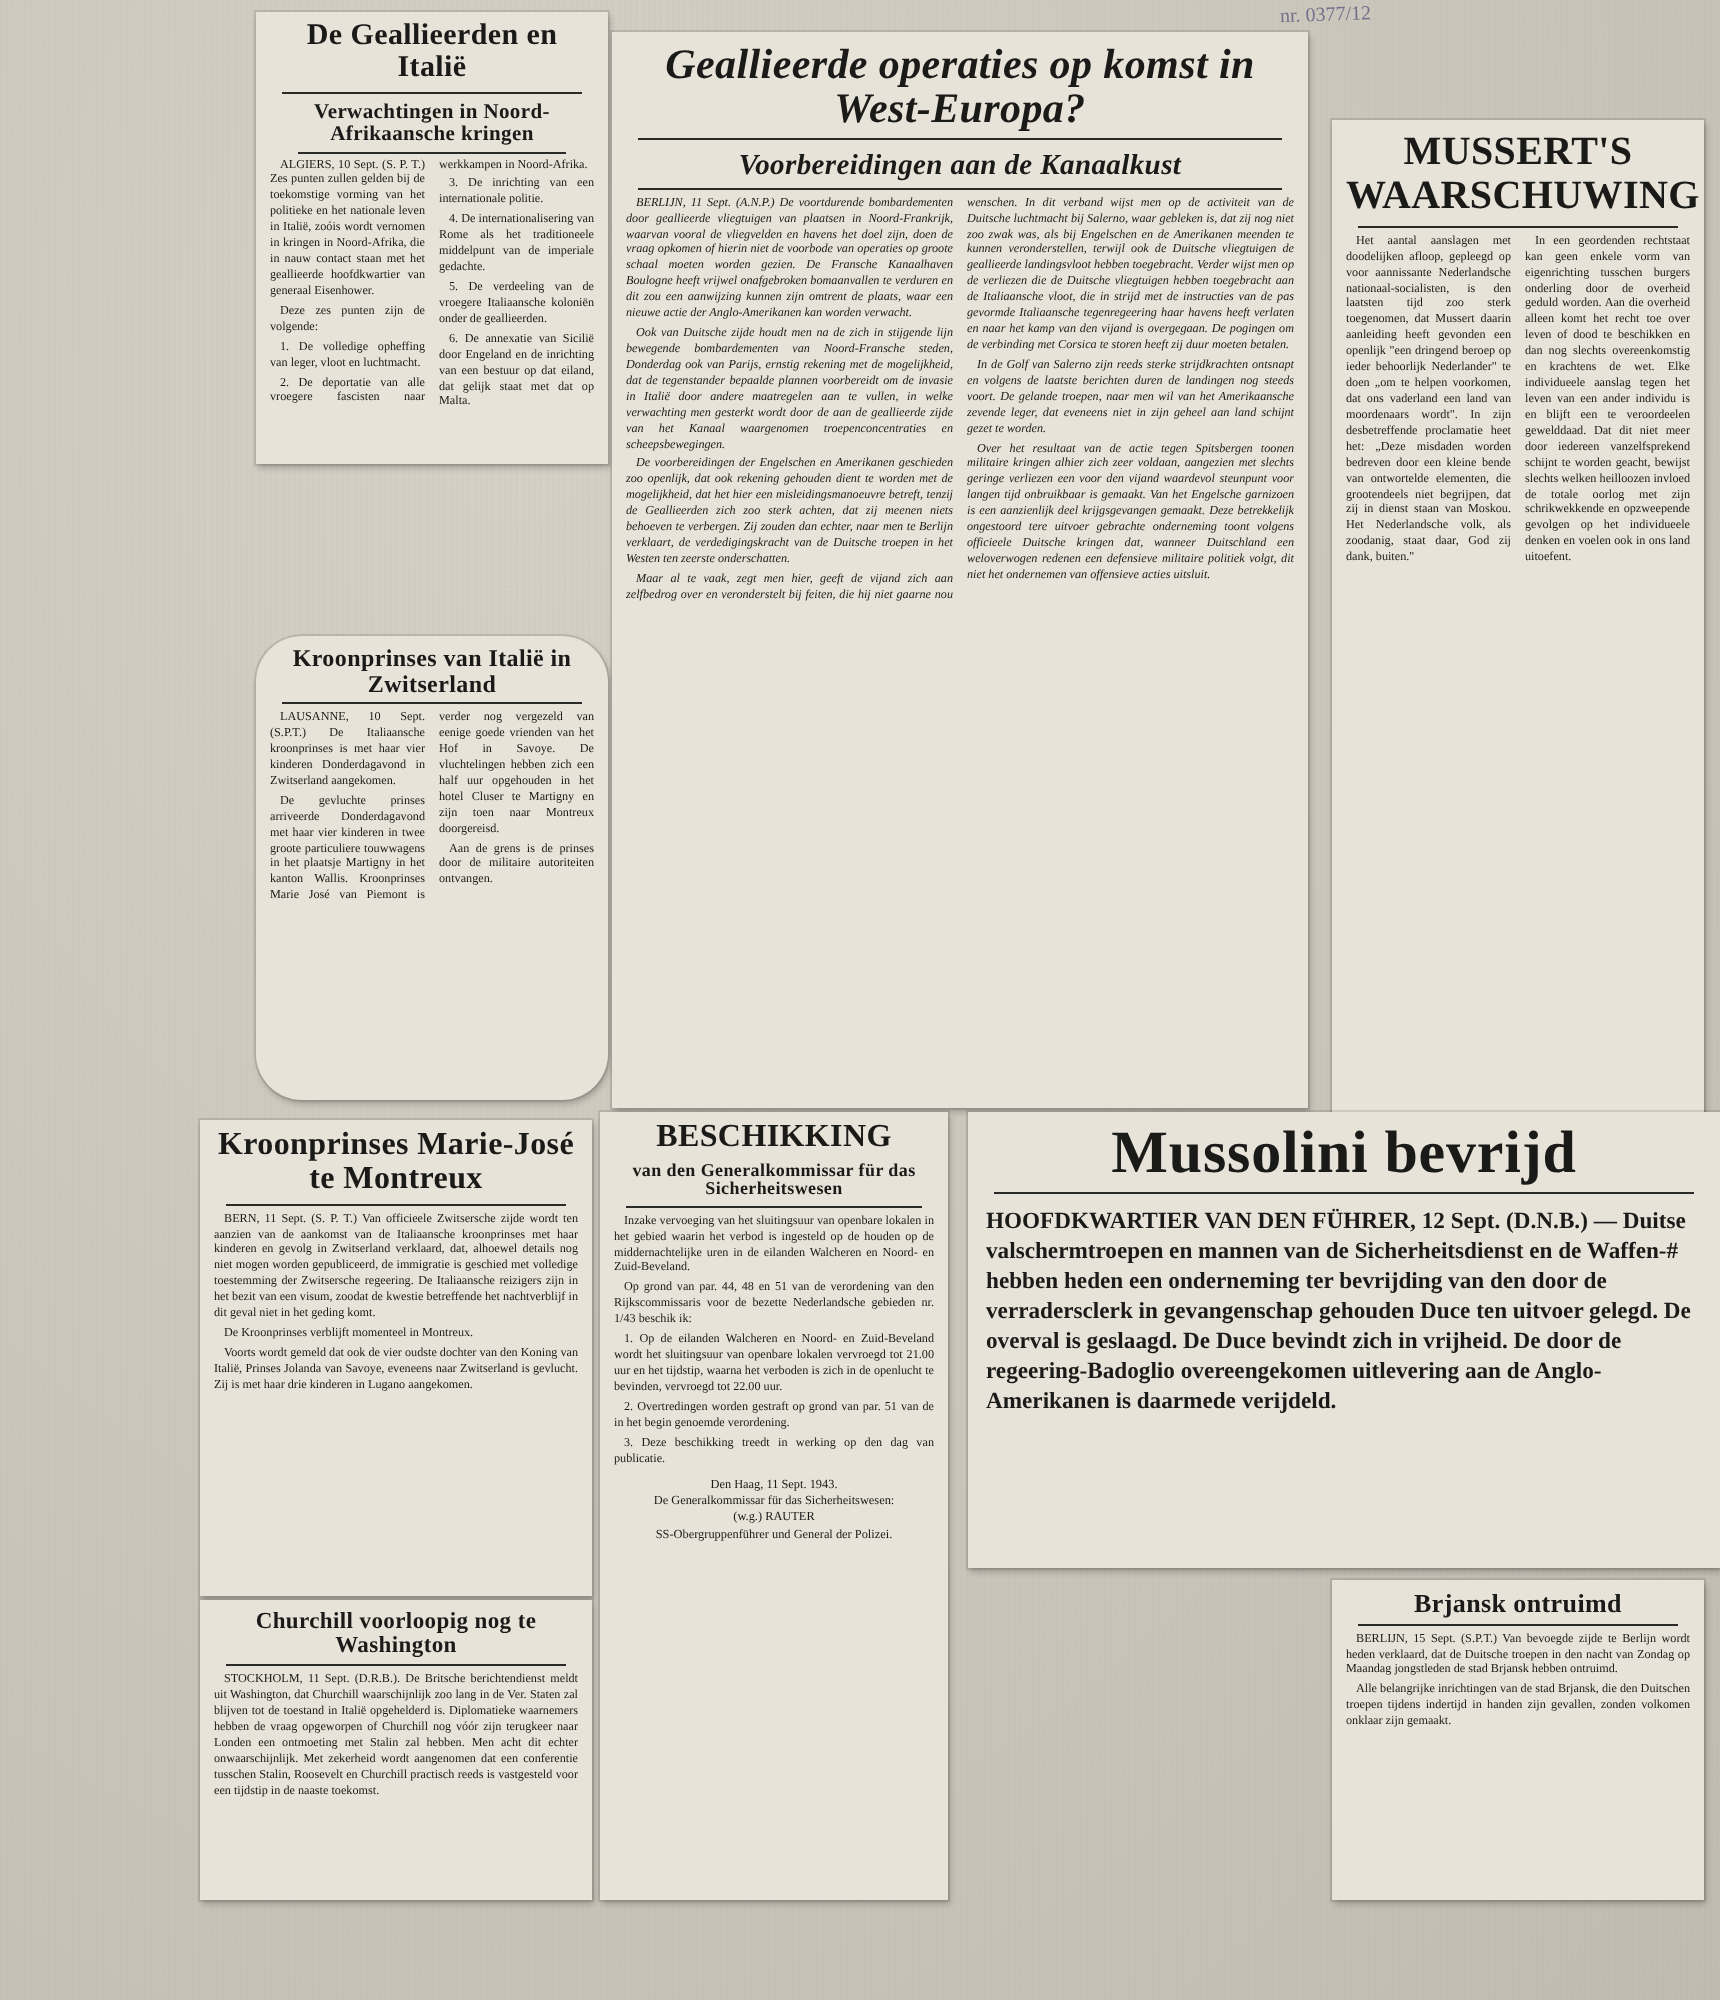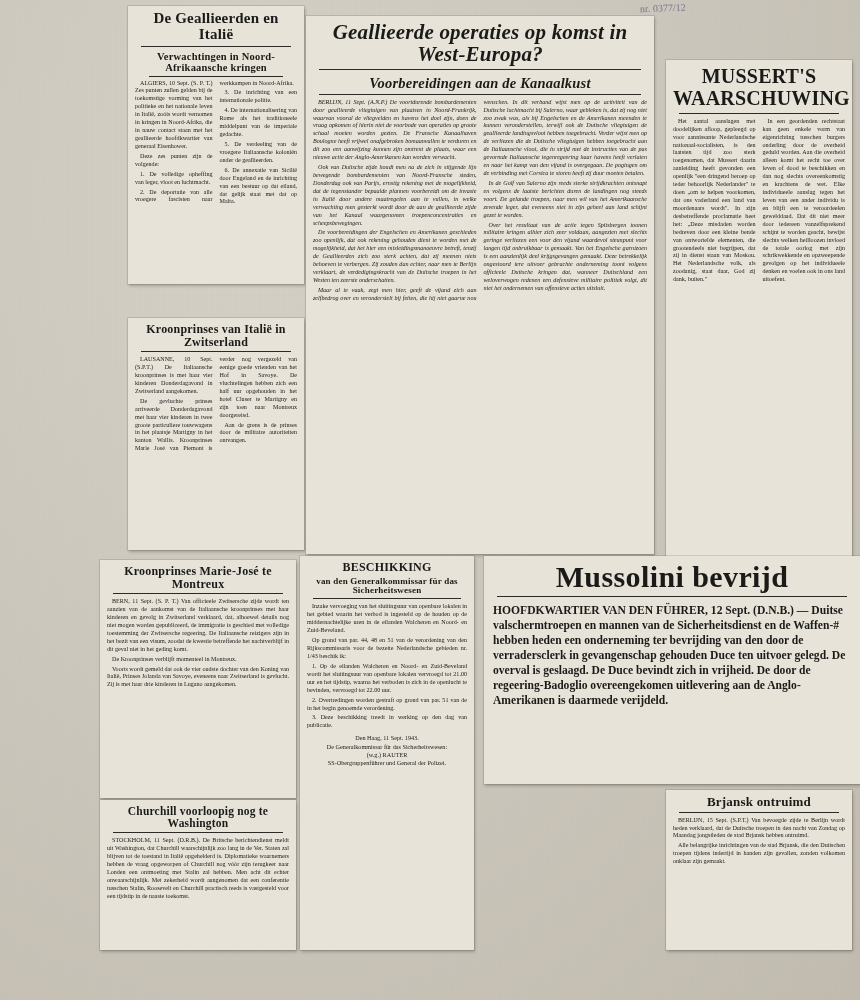--- a/index.html
+++ b/index.html
@@ -59,39 +59,39 @@
     font-size: 6.1px;
     line-height: 1.30;
     text-align: justify;
     hyphens: auto;
     -webkit-hyphens: auto;
   }
   .body-txt p { margin: 0 0 2px 0; text-indent: 5px; }
   .cols2 { column-count: 2; column-gap: 7px; }
 
   
-  #art-geallieerden-italie { left: 128px; top: 6px; width: 176px; height: 278px; }
+  #art-geallieerden-italie { left: 128px; top: 6px; width: 176px; height: 226px; }
   #art-geallieerden-italie .hl.t1 { font-size: 15px; }
   #art-geallieerden-italie .hl.t2 { font-size: 10.5px; margin-top: 0; }
 
-  #art-kroonprinses-zwitserland { left: 128px; top: 318px; width: 176px; height: 232px; }
+  #art-kroonprinses-zwitserland { left: 128px; top: 318px; width: 176px; height: 232px; border-radius: 23px; }
   #art-kroonprinses-zwitserland .hl.t1 { font-size: 12px; }
 
   #art-kroonprinses-montreux { left: 100px; top: 560px; width: 196px; height: 238px; }
-  #art-kroonprinses-montreux .hl.t1 { font-size: 12px; }
+  #art-kroonprinses-montreux .hl.t1 { font-size: 16px; }
 
   #art-churchill { left: 100px; top: 800px; width: 196px; height: 150px; }
   #art-churchill .hl.t1 { font-size: 11.5px; }
 
   #art-west-europa { left: 306px; top: 16px; width: 348px; height: 538px; font-style: italic; }
   #art-west-europa .hl.t1 { font-size: 21px; line-height: 1.06; }
   #art-west-europa .hl.t2 { font-size: 14.5px; margin-top: 6px; }
 
   #art-beschikking { left: 300px; top: 556px; width: 174px; height: 394px; }
-  #art-beschikking .hl.t1 { font-size: 12px; }
+  #art-beschikking .hl.t1 { font-size: 16px; }
   #art-beschikking .hl.t3 { font-size: 9px; }
   #art-beschikking .sig { text-align: center; font-size: 6.2px; line-height: 1.35; margin-top: 4px; }
 
   #art-mussert { left: 666px; top: 60px; width: 186px; height: 512px; }
   #art-mussert .hl.t1 { font-size: 20px; line-height: 1.12; }
 
   #art-mussolini { left: 484px; top: 556px; width: 376px; height: 228px; }
   #art-mussolini .hl.t1 { font-size: 30px; letter-spacing: .4px; }
   #art-mussolini .sub { font-size: 11.6px; font-weight: bold; line-height: 1.30; margin: 6px 2px 0 2px; }
 

